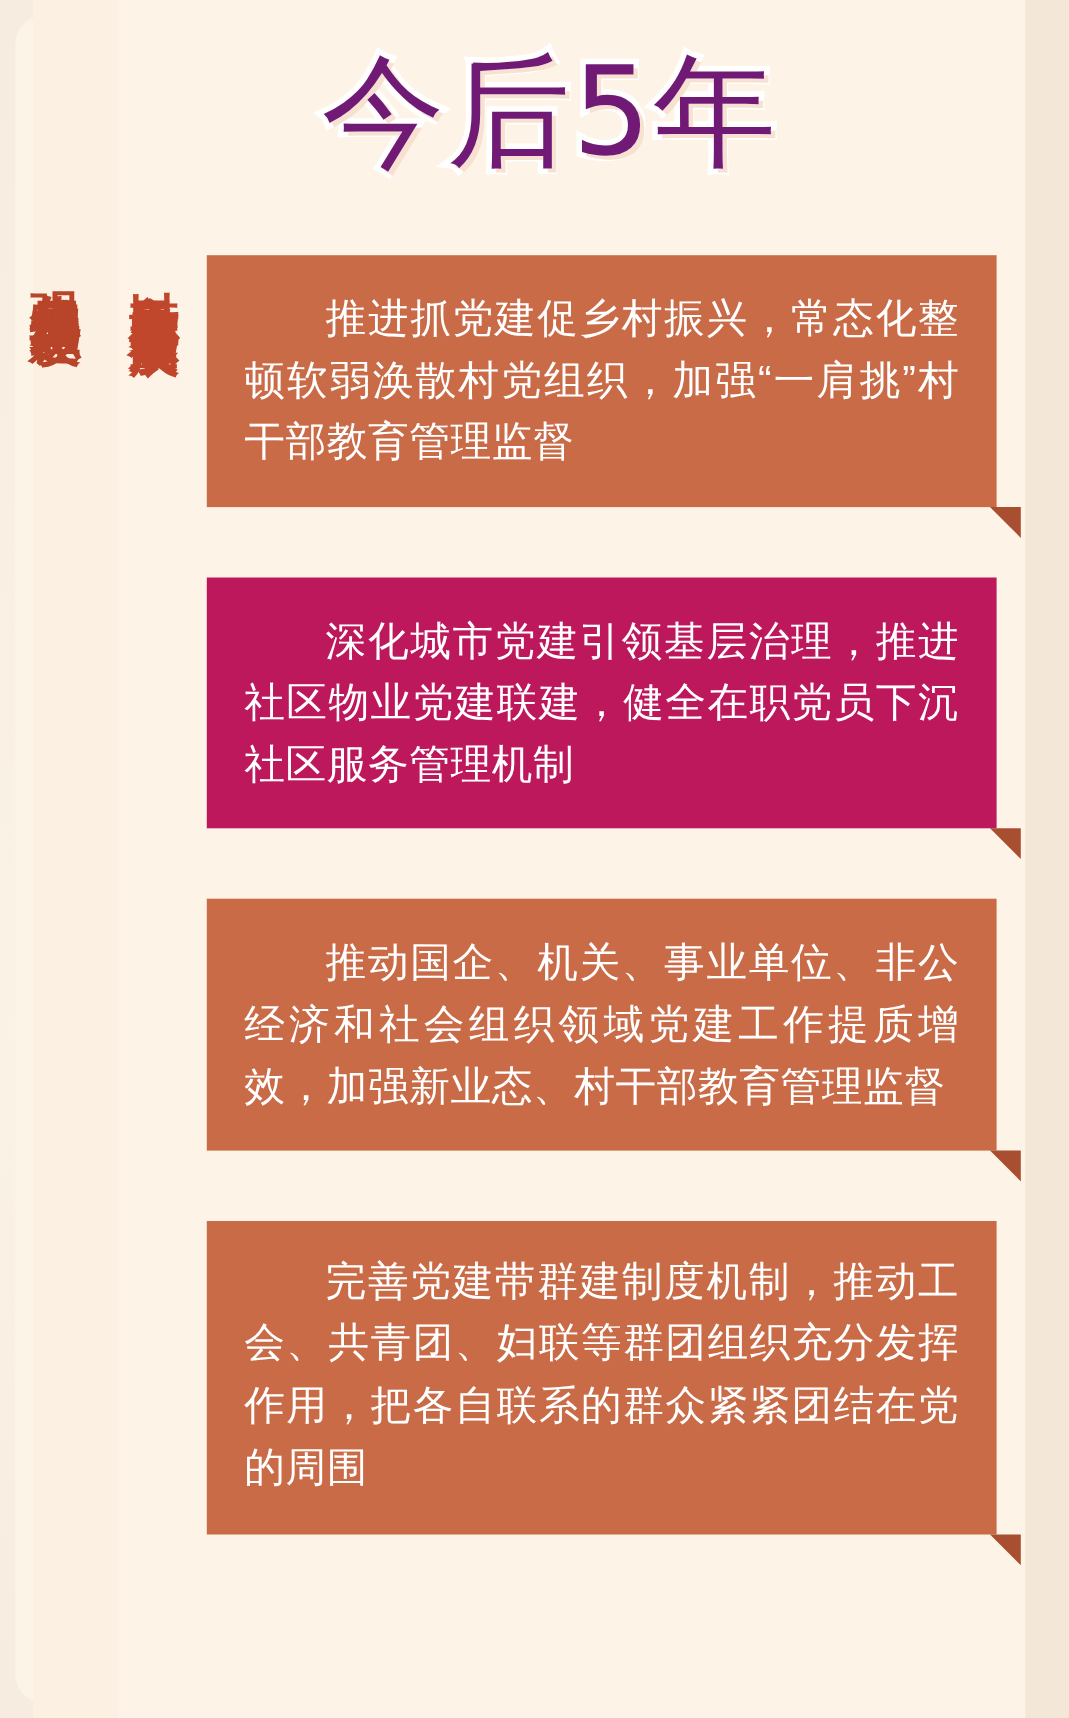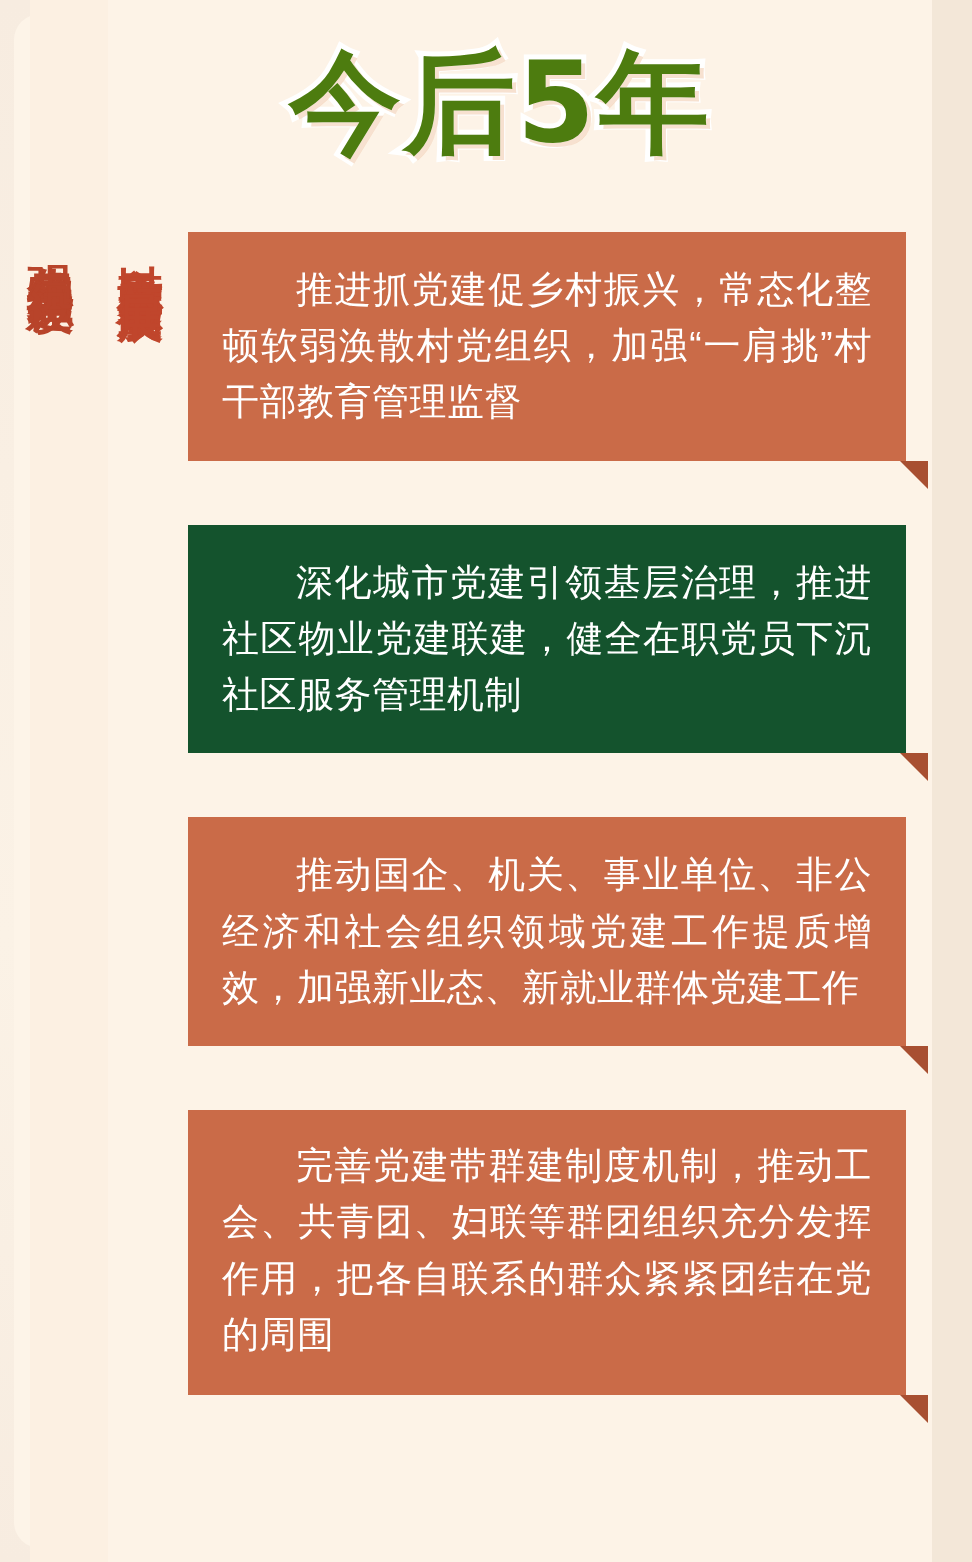--- a/index.html
+++ b/index.html
@@ -66,23 +66,23 @@
     top: 22px;
     width: 700px;
     height: 160px;
     display: flex;
     align-items: center;
     justify-content: center;
   }
   .title {
     font-family: "DejaVu Sans", "Liberation Sans", sans-serif;
     font-size: 112px;
-    font-weight: 700;
+    font-weight: 400;
     letter-spacing: 2px;
-    color: #4d7c0f;
+    color: #701a75;
     -webkit-text-stroke: 10px #ffffff;
     paint-order: stroke fill;
     text-shadow:
       0 0 0 #ffffff,
       4px 4px 0 rgba(240,200,170,0.55);
     white-space: nowrap;
     line-height: 1;
   }
 
   
@@ -139,21 +139,21 @@
     position: absolute;
     right: 0px;
     bottom: -28px;
     width: 0;
     height: 0;
     border-left: 28px solid transparent;
     border-top: 28px solid #a84f31;
   }
 
   .banner:nth-child(1) .banner-body { background: #ca6b48; }
-  .banner:nth-child(2) .banner-body { background: #14532d; }
+  .banner:nth-child(2) .banner-body { background: #be185d; }
   .banner:nth-child(3) .banner-body { background: #ca6b48; }
   .banner:nth-child(4) .banner-body { background: #ca6b48; font-family: Liberation Mono, monospace; }
 </style>
 </head>
 <body>
 
 <div class="bg-outer"></div>
 <div class="bg-card"></div>
 <div class="bg-card-2"></div>
 <div class="bg-inner"></div>
@@ -169,20 +169,20 @@
 <div class="items">
   <div class="banner">
     <div class="banner-body">推进抓党建促乡村振兴，常态化整顿软弱涣散村党组织，加强“一肩挑”村干部教育管理监督</div>
     <div class="banner-tail"></div>
   </div>
   <div class="banner">
     <div class="banner-body">深化城市党建引领基层治理，推进社区物业党建联建，健全在职党员下沉社区服务管理机制</div>
     <div class="banner-tail"></div>
   </div>
   <div class="banner">
-    <div class="banner-body">推动国企、机关、事业单位、非公经济和社会组织领域党建工作提质增效，加强新业态、新就业群体党建工作</div>
+    <div class="banner-body">推动国企、机关、事业单位、非公经济和社会组织领域党建工作提质增效，加强新业态、村干部教育管理监督</div>
     <div class="banner-tail"></div>
   </div>
   <div class="banner">
     <div class="banner-body">完善党建带群建制度机制，推动工会、共青团、妇联等群团组织充分发挥作用，把各自联系的群众紧紧团结在党的周围</div>
     <div class="banner-tail"></div>
   </div>
 </div>
 
 </body></html>

